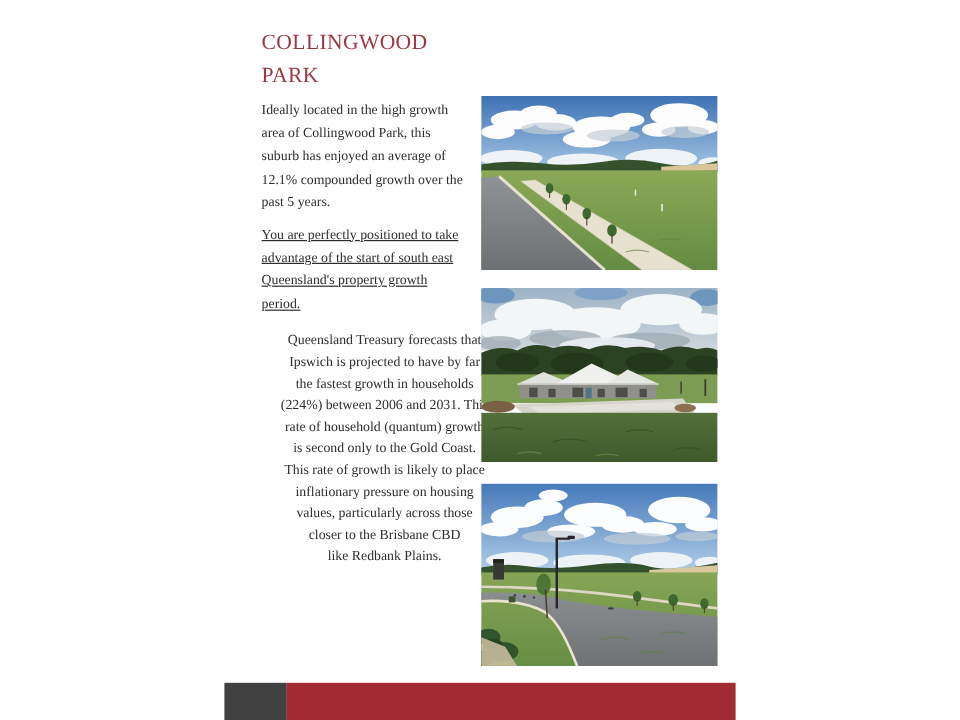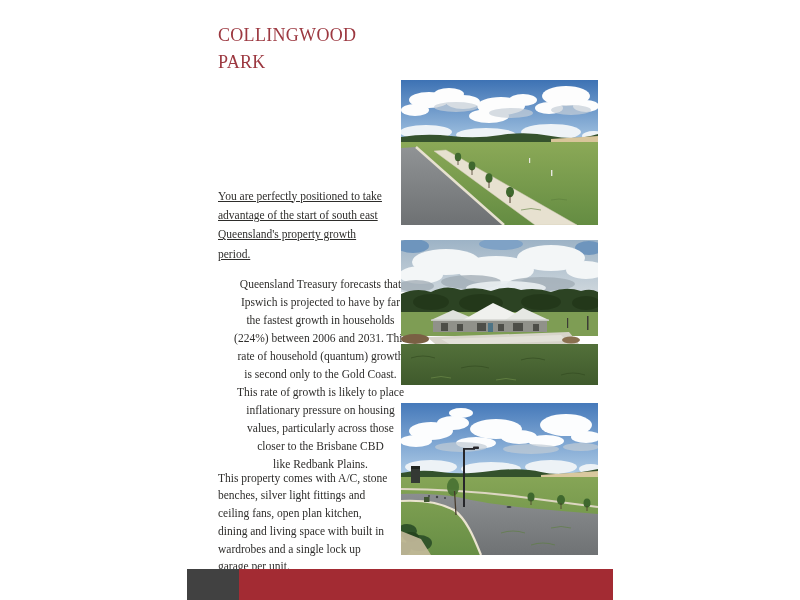--- a/index.html
+++ b/index.html
@@ -57,41 +57,40 @@
   }
 </style>
 </head>
 <body>
 
 <div class="canvas">
 
   <h1 class="page-title" style="color: rgb(156, 56, 64);">COLLINGWOOD
 PARK</h1>
 
+  <p class="para" id="p1">Ideally located in the high growth
+area of Collingwood Park, this
+suburb has enjoyed an average of
+12.1% compounded growth over the
+past 5 years.</p>
   <p class="para" id="p2">You are perfectly positioned to take
 advantage of the start of south east
 Queensland's property growth
 period.</p>
   <p class="para" id="p3">Queensland Treasury forecasts that
 Ipswich is projected to have by far
 the fastest growth in households
 (224%) between 2006 and 2031. This
 rate of household (quantum) growth
 is second only to the Gold Coast.
 This rate of growth is likely to place
 inflationary pressure on housing
 values, particularly across those
 closer to the Brisbane CBD
 like Redbank Plains.</p>
-  <p class="para" id="p4">This property comes with A/C, stone
-benches, silver light fittings and
-ceiling fans, open plan kitchen,
-dining and living space with built in
-wardrobes and a single lock up
-garage per unit.</p>
 
   <figure class="photo" id="photo1">
     <svg viewBox="0 0 197 145" role="img" aria-label="New estate street with concrete footpath, grass verge and blue sky with clouds">
       <defs>
         <linearGradient id="sky1" x1="0" y1="0" x2="0" y2="1">
           <stop offset="0" stop-color="#3d72b4"></stop>
             <stop offset="1" stop-color="#a9c8e4"></stop>
         </linearGradient>
         <linearGradient id="grass1" x1="0" y1="0" x2="0" y2="1">
           <stop offset="0" stop-color="#8ba957"></stop>

